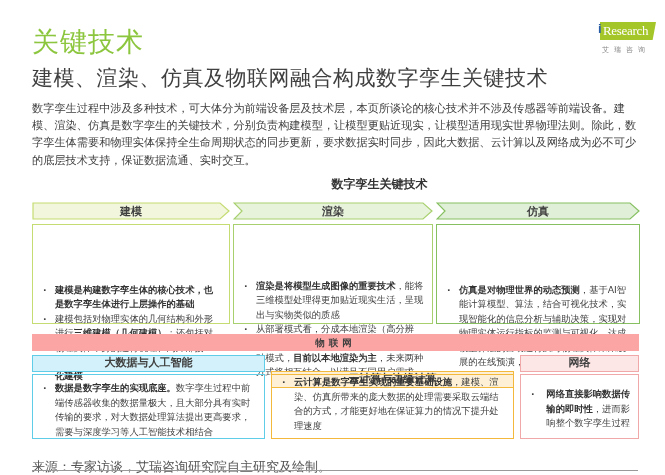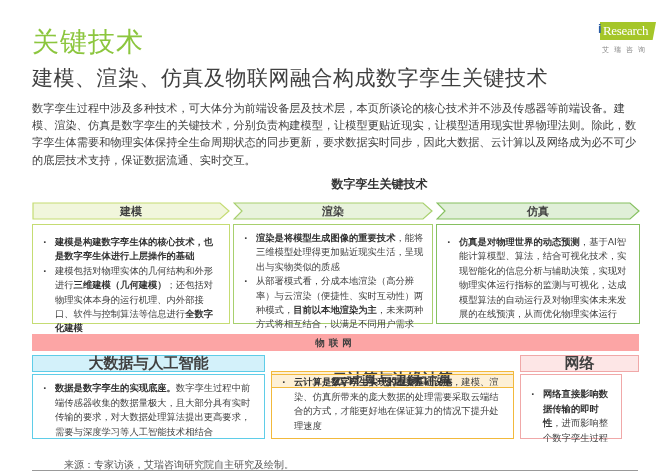--- a/index.html
+++ b/index.html
@@ -17,33 +17,33 @@
 
   .intro { position: absolute; left: 32px; top: 100px; width: 606px; font-size: 11.2px; line-height: 17.2px; color: #404040; }
 
   .diagram-title { position: absolute; left: 0; width: 665px; top: 176px; text-align: center; font-size: 12px; font-weight: bold; color: #333; margin-left: 47px; }
 
   .arrow-head { position: absolute; top: 202px; height: 18px; display: flex; align-items: center; justify-content: center; font-size: 11px; font-weight: bold; color: #404040; }
   .arrow-head svg { position: absolute; left: 0; top: 0; }
   .arrow-head span { position: relative; }
 
   .tech-box { position: absolute; top: 224px; height: 100px; border: 1.5px solid; padding: 10px 8px 6px 8px; font-size: 9.3px; line-height: 14.4px; color: #404040; }
-  .tech-box ul { list-style: none; }
+  .tech-box ul { list-style: none; margin-top: 48px; }
   .tech-box li { position: relative; padding-left: 14px; }
   .tech-box li::before { content: "·"; position: absolute; left: 2px; top: 0; font-weight: bold; }
   b, .b { font-weight: bold; color: #333; }
 
   .iot-bar { position: absolute; left: 32px; top: 334px; width: 607px; height: 17px; background: #fca5a5; text-align: center; font-size: 9.5px; font-weight: bold; color: #404040; line-height: 17px; letter-spacing: 4px; }
 
-  .infra-head { position: absolute; top: 355px; height: 17px; border: 1.5px solid; text-align: center; font-size: 15px; font-weight: bold; color: #404040; line-height: 14px; }
+  .infra-head { position: absolute; top: 355px; height: 17px; border: 1.5px solid; text-align: center; font-size: 11px; font-weight: bold; color: #404040; line-height: 14px; }
   .infra-box { position: absolute; top: 374px; height: 65px; border: 1.5px solid; font-size: 9.3px; line-height: 14.5px; color: #404040; padding: 8px 8px 4px 8px; }
   .infra-box .li { position: relative; padding-left: 14px; }
   .infra-box .li::before { content: "·"; position: absolute; left: 2px; top: 0; font-weight: bold; }
 
-  .source { position: absolute; left: 32px; top: 458px; font-size: 10px; color: #555; margin-left: 32px; }
+  .source { position: absolute; left: 32px; top: 458px; font-size: 13px; color: #555; }
   .bottom-rule { position: absolute; left: 32px; top: 470px; width: 606px; height: 1px; background: #999; }
 </style>
 </head>
 <body>
 
 <div class="page-title">关键技术</div>
 <div class="subtitle">建模、渲染、仿真及物联网融合构成数字孪生关键技术</div>
 
 <div class="logo">
   <div class="logo-badge"></div>
@@ -98,18 +98,18 @@
 <div class="infra-head" style="left:32px;width:233px;background:#d3f1fa;border-color:#5fcde8;">大数据与人工智能</div>
 <div class="infra-head" style="left:271px;width:243px;background:#fdf0d6;border-color:#f2b93c;margin-top:16px;">云计算与边缘计算</div>
 <div class="infra-head" style="left:520px;width:119px;background:#fde6e6;border-color:#f0a8a8;">网络</div>
 
 <div class="infra-box" style="left:32px;width:233px;border-color:#5fcde8;padding-top:6px;">
   <div class="li"><b>数据是数字孪生的实现底座。</b><span>数字孪生过程中前端传感器收集的数据量极大，且大部分具有实时传输的要求，对大数据处理算法提出更高要求，需要与深度学习等人工智能技术相结合</span></div>
 </div>
 <div class="infra-box" style="left:271px;width:243px;border-color:#f2b93c;padding-top:0;">
   <div class="li"><b>云计算是数字孪生实现的重要基础设施</b><span>，建模、渲染、仿真所带来的庞大数据的处理需要采取云端结合的方式，才能更好地在保证算力的情况下提升处理速度</span></div>
 </div>
-<div class="infra-box" style="left:520px;width:102px;border-color:#f0a8a8;padding-top:12px;">
+<div class="infra-box" style="left:520px;width:119px;border-color:#f0a8a8;padding-top:12px;text-align:right;">
   <div class="li"><b>网络直接影响数据传输的即时性</b><span>，进而影响整个数字孪生过程</span></div>
 </div>
 
 <div class="source">来源：专家访谈，艾瑞咨询研究院自主研究及绘制。</div>
 <div class="bottom-rule"></div>
 
 </body></html>

